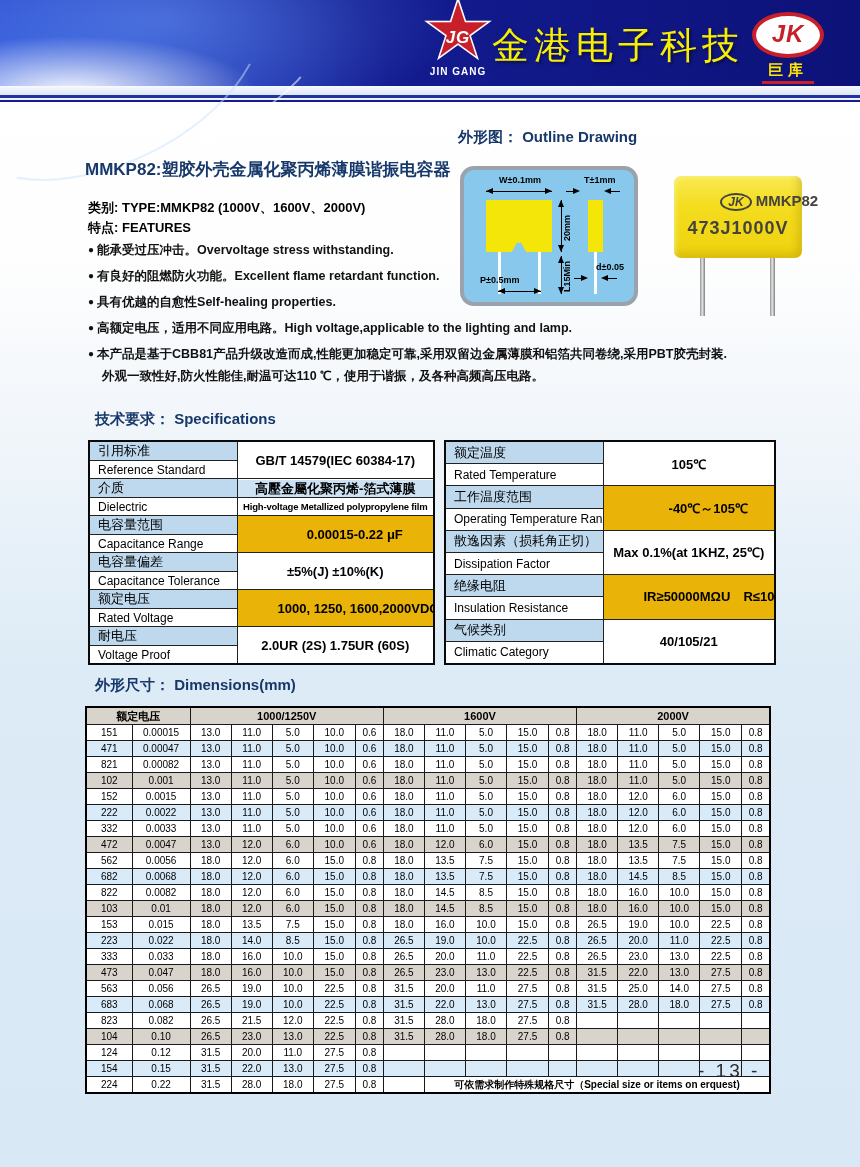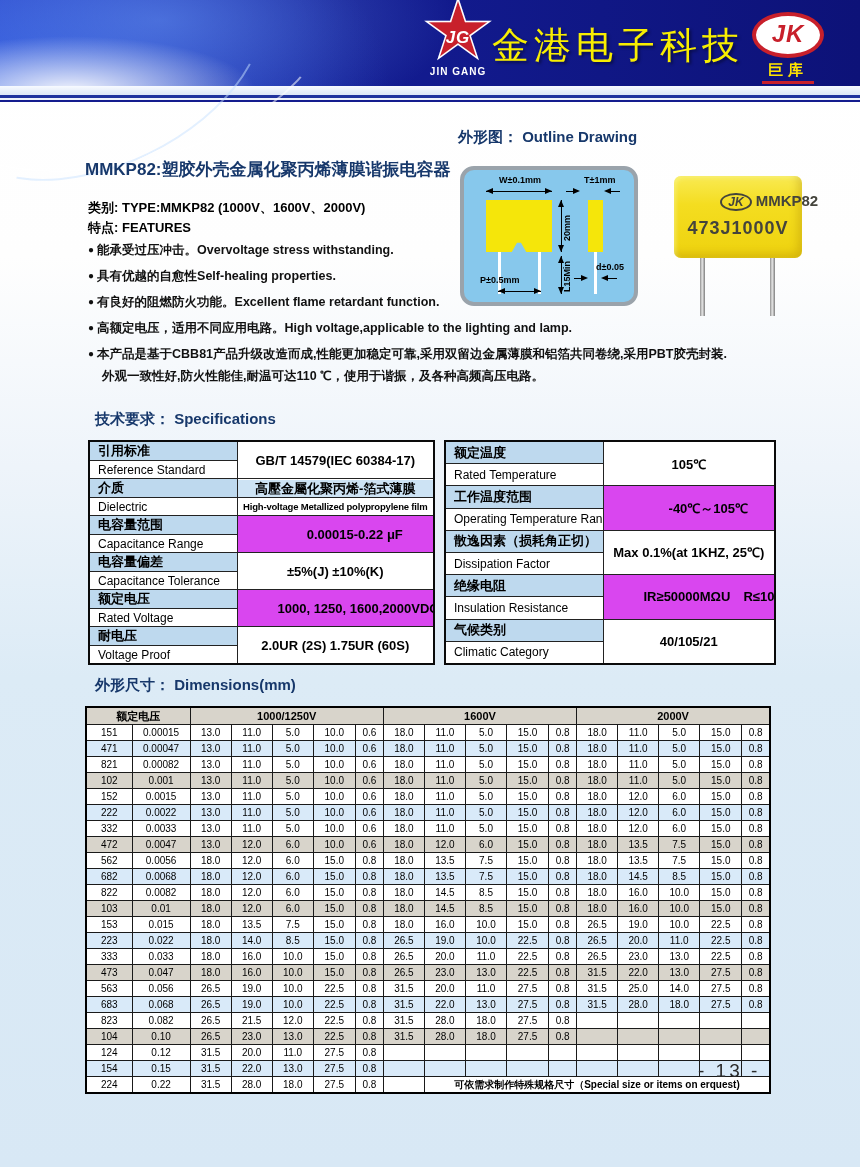--- a/index.html
+++ b/index.html
@@ -76,26 +76,26 @@
             font-style:italic;font-size:12px;margin-right:4px;}
   .cap-line2{left:0;top:42px;width:100%;text-align:center;color:#44443c;font-weight:bold;font-size:18px;letter-spacing:1px;}
   .cap-lead{top:88px;width:5px;height:58px;background:linear-gradient(90deg,#8f8f8f,#e6e6e6 45%,#7e7e7e);}
   
   .spec-wrap{position:absolute;left:88px;top:440px;display:flex;gap:9px;}
   table{border-collapse:collapse;}
   .spec{table-layout:fixed;border:2.5px solid #0a0a0a;background:#fff;}
   .spec td{border:1px solid #222;overflow:hidden;white-space:nowrap;}
   .spec-l{width:345px;} .spec-l col.c1{width:148px;} .spec-l col.c2{width:197px;}
   .spec-r{width:330px;} .spec-r col.c1{width:158px;} .spec-r col.c2{width:172px;}
-  .spec .lz{background:#bed9ee;font-weight:bold;font-size:13px;padding:0 0 0 8px;}
+  .spec .lz{background:#bed9ee;font-weight:normal;font-size:13px;padding:0 0 0 8px;}
   .spec .le{background:#ffffff;font-size:12px;padding:0 0 0 8px;}
   .spec-l .lz,.spec-l .le{height:17px;}
   .spec-r .lz,.spec-r .le{height:21px;}
   .spec .val{text-align:center;font-weight:bold;font-size:13px;}
-  .vw{background:#ffffff;} .vb{background:#d946ef;padding-left:40px;}
+  .vw{background:#ffffff;} .vb{background:#eab308;padding-left:40px;}
   .vsplit{padding:0;}
   .vzh{background:#cde3f4;height:17px;line-height:17px;font-size:13px;font-weight:bold;border-bottom:1px solid #222;}
   .ven{background:#ffffff;height:17px;line-height:18px;font-size:9.5px;letter-spacing:-0.2px;font-weight:bold;}
   
   .dims-wrap{position:absolute;left:85px;top:706px;}
   .dims{table-layout:fixed;width:686px;border:2.5px solid #000;background:#fff;}
   .dims th,.dims td{border:1px solid #1a1a1a;text-align:center;padding:0;overflow:hidden;white-space:nowrap;}
   .dims thead th{background:#d8d4cb;font-weight:bold;}
   .dims .g-h{height:16px;font-size:11px;}
   .dims .s-h{height:17px;font-size:9.5px;}
@@ -132,22 +132,22 @@
   <div class="sep-d"></div>
 
   <div class="doc-title">MMKP82:塑胶外壳金属化聚丙烯薄膜谐振电容器</div>
   <div class="type-lines">
     <div>类别: TYPE:MMKP82 (1000V、1600V、2000V)</div>
     <div>特点: FEATURES</div>
   </div>
 
   <div class="features">
       <div class="feat"><span class="bullet">●</span><span>能承受过压冲击。Overvoltage stress withstanding.</span></div>
+      <div class="feat"><span class="bullet">●</span><span>有良好的阻燃防火功能。Excellent flame retardant function.</span></div>
       <div class="feat"><span class="bullet">●</span><span>具有优越的自愈性Self-healing properties.</span></div>
-      <div class="feat"><span class="bullet">●</span><span>有良好的阻燃防火功能。Excellent flame retardant function.</span></div>
       <div class="feat"><span class="bullet">●</span><span>高额定电压，适用不同应用电路。High voltage,applicable to the lighting and lamp.</span></div>
       <div class="feat"><span class="bullet">●</span><span>本产品是基于CBB81产品升级改造而成,性能更加稳定可靠,采用双留边金属薄膜和铝箔共同卷绕,采用PBT胶壳封装.</span></div>
       <div class="feat cont"><span>外观一致性好,防火性能佳,耐温可达110 ℃，使用于谐振，及各种高频高压电路。</span></div>
     </div>
 
   <div class="sec-h sec-outline">
     <span>外形图：</span>
     <span>Outline Drawing</span>
   </div>
 

